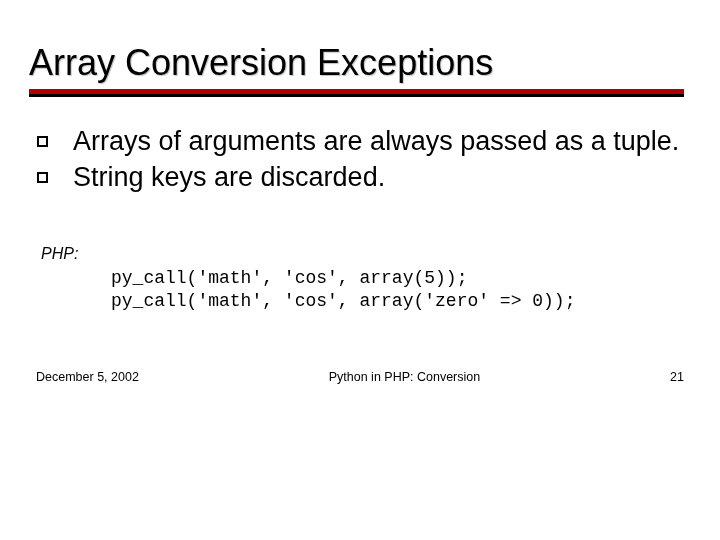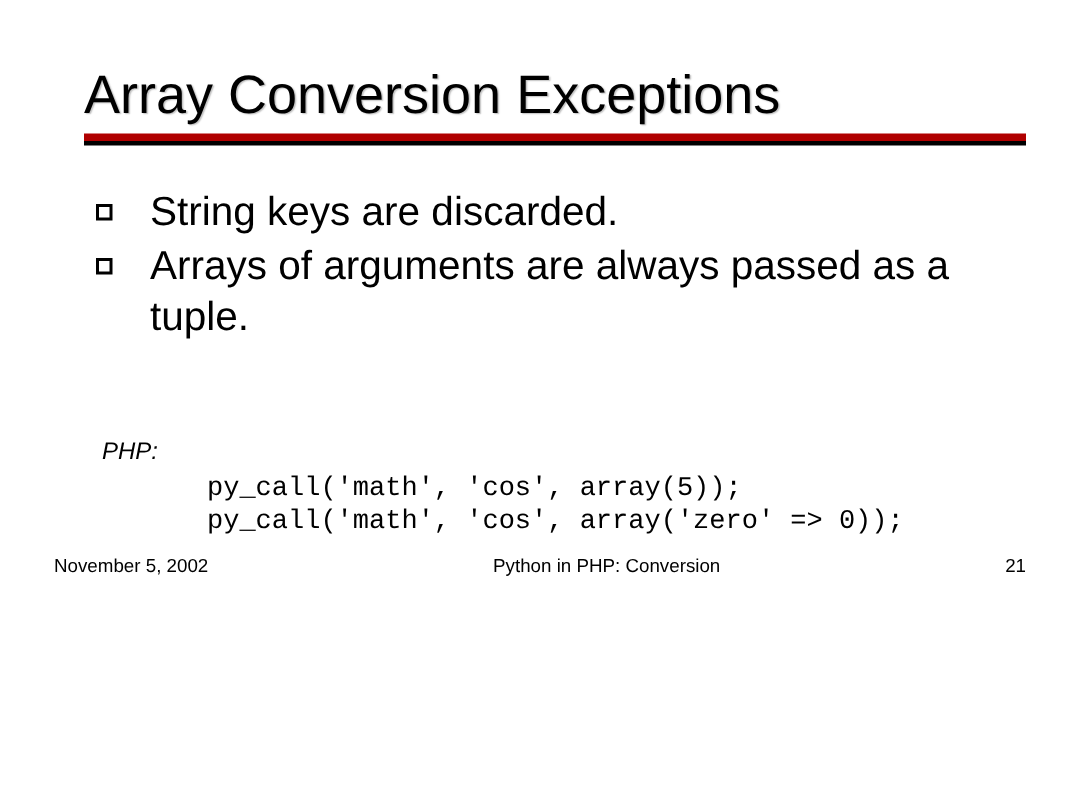--- a/index.html
+++ b/index.html
@@ -1,28 +1,28 @@
 <!DOCTYPE html>
 <html><head>
 <meta charset="utf-8">
 <style>
   * { margin: 0; padding: 0; box-sizing: border-box; }
   html, body { width: 720px; height: 540px; background: #ffffff; font-family: Verdana, Geneva, sans-serif; color: #000; overflow: hidden; }
-  .slide { position: relative; width: 720px; height: 416px; padding: 42px 36px 0 56px; }
+  .slide { position: relative; width: 720px; height: 416px; padding: 42px 36px 0 29px; }
   .title-block { margin-bottom: 0; }
   .title { font-size: 36px; font-weight: 400; line-height: 1.15; text-shadow: 1px 1px 1px rgba(0,0,0,0.25); }
   .rule { margin-top: 6px; height: 10px; }
   .rule .bar-red { height: 5px; background: #b00000; width: 100%; }
   .rule .bar-black { height: 3px; background: #000; width: 100%; margin-top: 0; }
   .body { margin-top: 26px; padding-left: 6px; }
   .bullet-row { display: flex; align-items: flex-start; margin-bottom: 2px; }
   .bullet-marker { width: 38px; flex: 0 0 38px; font-size: 14px; line-height: 34px; padding-left: 2px; }
   .bullet-marker .sq { display: inline-block; width: 11px; height: 11px; border: 2px solid #000; }
   .bullet-text { font-size: 27px; line-height: 1.25; }
-  .code-block { margin-top: 64px; padding-left: 6px; }
+  .code-block { margin-top: 50px; padding-left: 6px; }
   .code-label { font-style: italic; font-size: 16px; font-family: Verdana, Geneva, sans-serif; }
   .code-lines { margin-top: 4px; padding-left: 70px; font-family: "Courier New", Courier, monospace; font-size: 18px; line-height: 1.25; white-space: pre; }
   .footer { position: absolute; left: 0; right: 0; bottom: 32px; display: flex; align-items: center; font-size: 12.5px; padding: 0 36px; }
   .footer-left { flex: 0 0 auto; }
   .footer-center { flex: 1 1 auto; text-align: center; }
   .footer-right { flex: 0 0 auto; text-align: center; }
 </style>
 </head>
 <body>
 
@@ -32,33 +32,33 @@
     <h1 class="title">Array Conversion Exceptions</h1>
     <div class="rule">
       <div class="bar-red"></div>
       <div class="bar-black"></div>
     </div>
   </div>
 
   <div class="body">
     <div class="bullet-row">
       <div class="bullet-marker"><span class="sq"></span></div>
-      <div class="bullet-text">String keys are discarded.</div>
+      <div class="bullet-text">Arrays of arguments are always passed as a tuple.</div>
     </div>
     <div class="bullet-row">
       <div class="bullet-marker"><span class="sq"></span></div>
-      <div class="bullet-text">Arrays of arguments are always passed as a tuple.</div>
+      <div class="bullet-text">String keys are discarded.</div>
     </div>
 
     <div class="code-block">
       <div class="code-label">PHP:</div>
       <div class="code-lines"><span>py_call('math', 'cos', array(5));</span>
 <span>py_call('math', 'cos', array('zero' =&gt; 0));</span></div>
     </div>
   </div>
 
   <div class="footer">
-    <div class="footer-left">November 5, 2002</div>
+    <div class="footer-left">December 5, 2002</div>
     <div class="footer-center">Python in PHP: Conversion</div>
     <div class="footer-right">21</div>
   </div>
 
 </div>
 
 </body></html>

